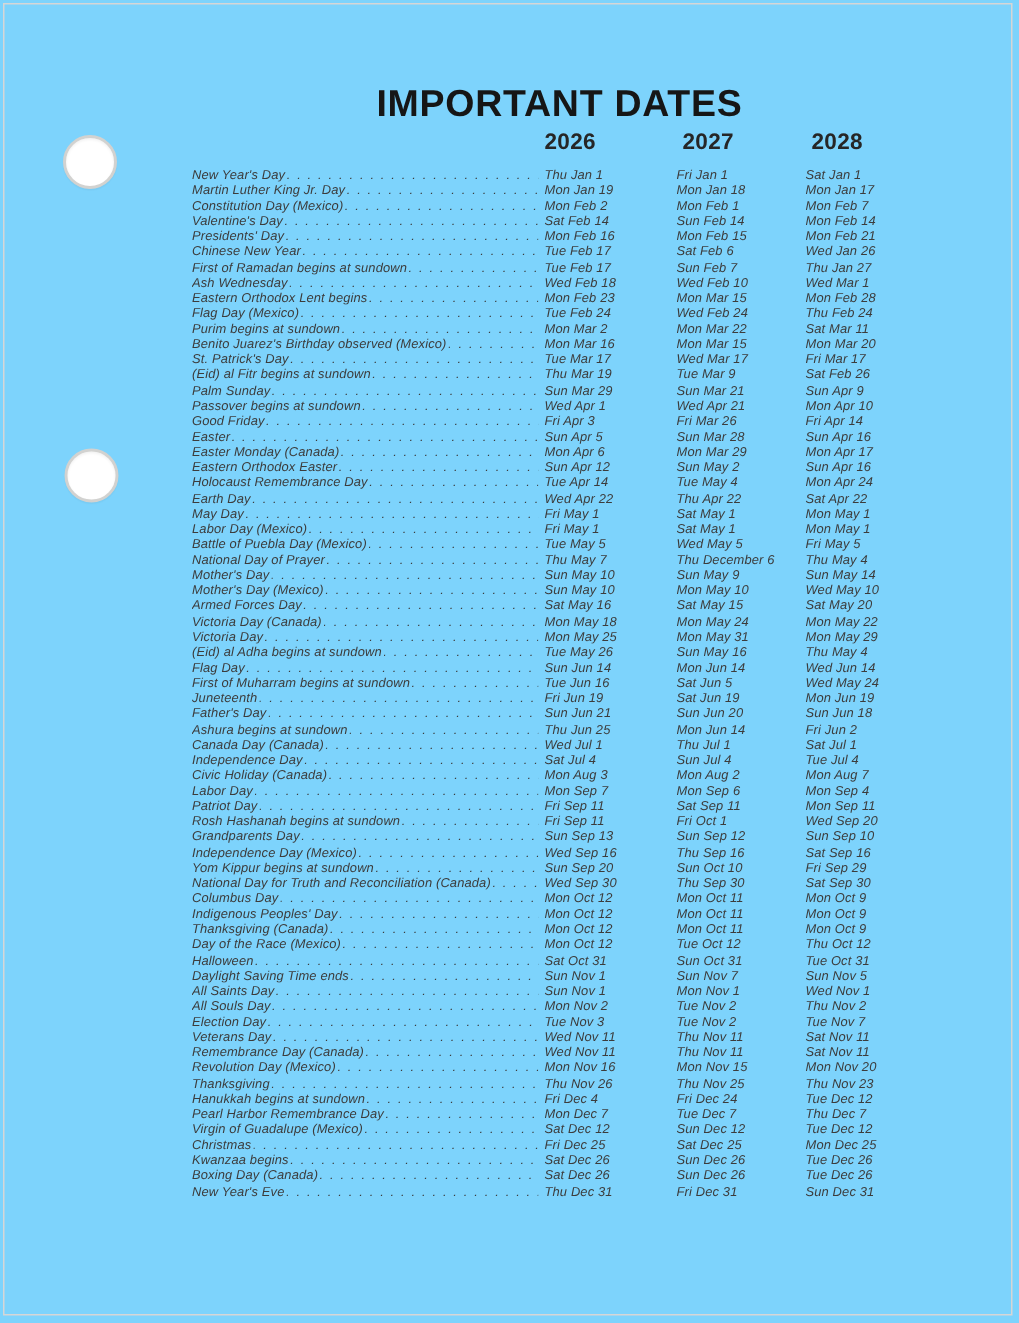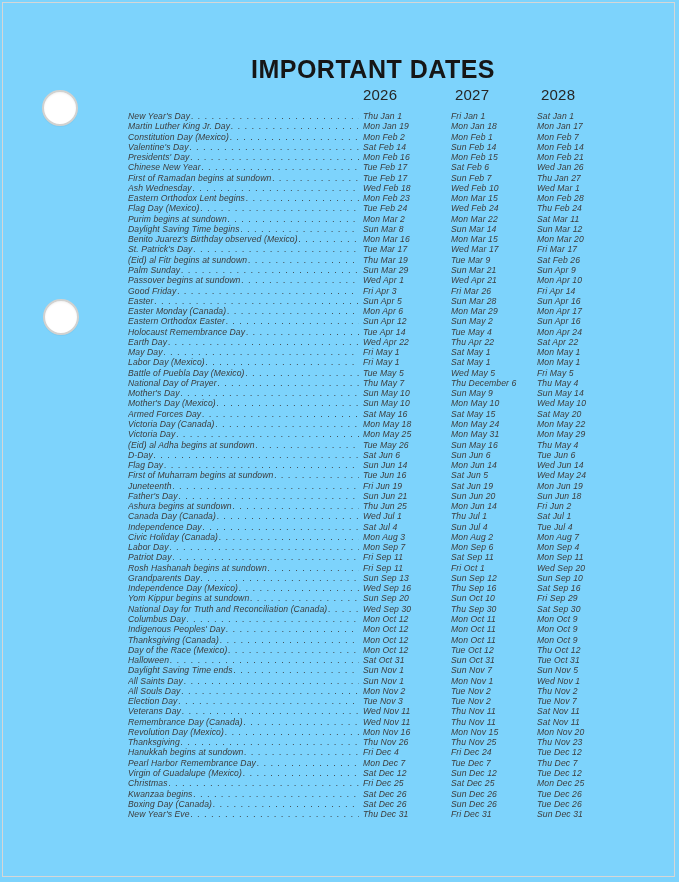--- a/index.html
+++ b/index.html
@@ -58,20 +58,21 @@
   .year-row {
     position: relative;
     height: 25px;
   }
   .year {
     position: absolute;
     top: 0;
     font-size: 15px;
     color: #262626;
     letter-spacing: 0.2px;
+    font-weight: bold;
   }
   .year-1 { left: 235px; }
   .year-2 { left: 327px; }
   .year-3 { left: 413px; }
 
   .rows { position: relative; font-style: italic; }
   .row {
     display: flex;
     align-items: baseline;
     height: 10.27px;
@@ -223,29 +224,20 @@
   <div class="row">
     <div class="name-cell">
       <span class="hname">Purim begins at sundown</span>
       <span class="dots"></span>
     </div>
     <div class="date-cell d1">Mon Mar 2</div>
     <div class="date-cell d2">Mon Mar 22</div>
     <div class="date-cell d3">Sat Mar 11</div>
   </div>
 
-  <div class="row">
-    <div class="name-cell">
-      <span class="hname">Daylight Saving Time begins</span>
-      <span class="dots"></span>
-    </div>
-    <div class="date-cell d1">Sun Mar 8</div>
-    <div class="date-cell d2">Sun Mar 14</div>
-    <div class="date-cell d3">Sun Mar 12</div>
-  </div>
 
   <div class="row">
     <div class="name-cell">
       <span class="hname">Benito Juarez's Birthday observed (Mexico)</span>
       <span class="dots"></span>
     </div>
     <div class="date-cell d1">Mon Mar 16</div>
     <div class="date-cell d2">Mon Mar 15</div>
     <div class="date-cell d3">Mon Mar 20</div>
   </div>
@@ -443,29 +435,20 @@
   <div class="row">
     <div class="name-cell">
       <span class="hname">(Eid) al Adha begins at sundown</span>
       <span class="dots"></span>
     </div>
     <div class="date-cell d1">Tue May 26</div>
     <div class="date-cell d2">Sun May 16</div>
     <div class="date-cell d3">Thu May 4</div>
   </div>
 
-  <div class="row">
-    <div class="name-cell">
-      <span class="hname">D-Day</span>
-      <span class="dots"></span>
-    </div>
-    <div class="date-cell d1">Sat Jun 6</div>
-    <div class="date-cell d2">Sun Jun 6</div>
-    <div class="date-cell d3">Tue Jun 6</div>
-  </div>
 
   <div class="row">
     <div class="name-cell">
       <span class="hname">Flag Day</span>
       <span class="dots"></span>
     </div>
     <div class="date-cell d1">Sun Jun 14</div>
     <div class="date-cell d2">Mon Jun 14</div>
     <div class="date-cell d3">Wed Jun 14</div>
   </div>

